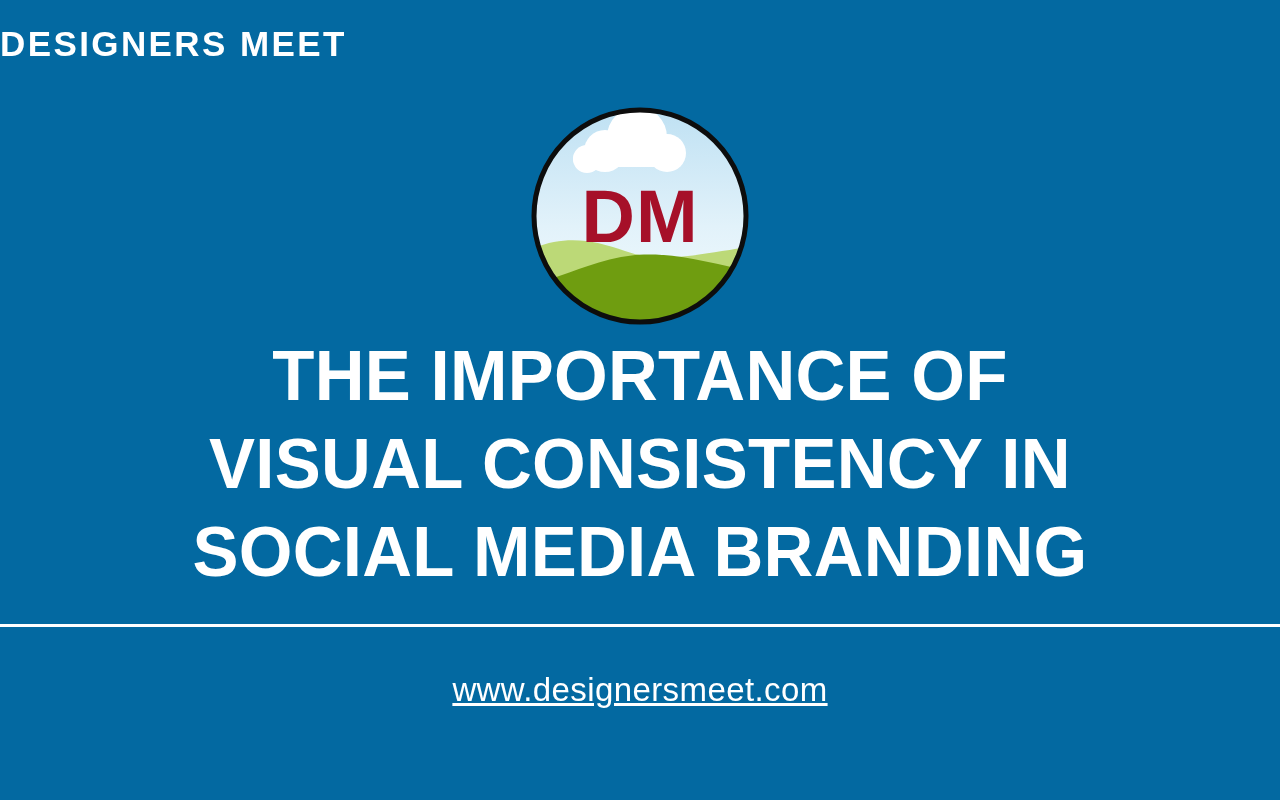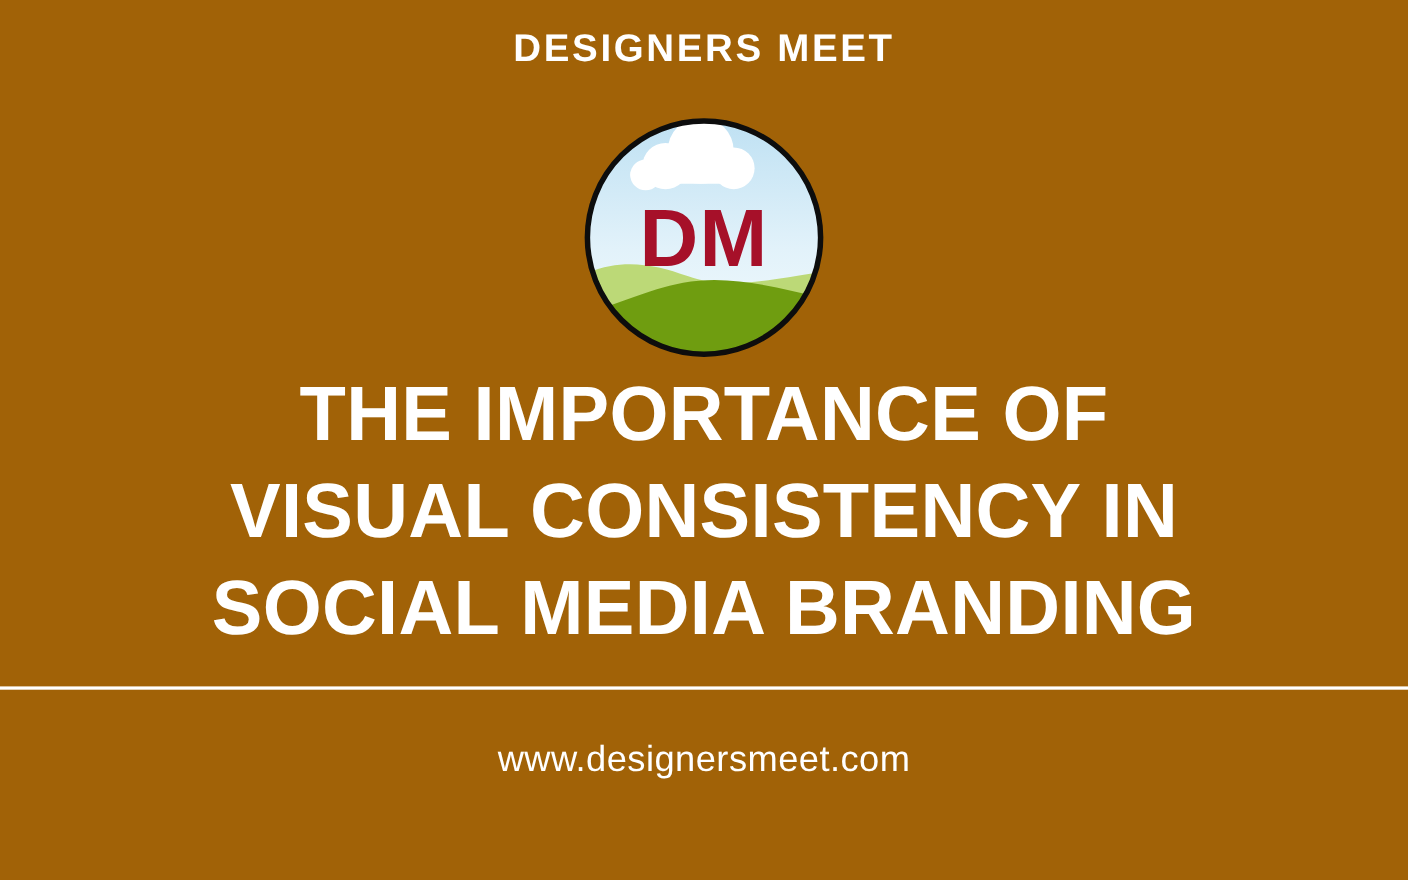--- a/index.html
+++ b/index.html
@@ -13,24 +13,23 @@
 
   body {
     font-family: "Liberation Sans", "DejaVu Sans", sans-serif;
     background: #A61029;
   }
 
   .slide {
     position: relative;
     width: 1280px;
     height: 800px;
-    background: #a16207;
+    background: #0369a1;
     display: flex;
     flex-direction: column;
-    align-items: center;
   }
 
   
   .brand-header {
     margin-top: 26px;
     font-size: 35px;
     font-weight: 700;
     color: #FFFFFF;
     letter-spacing: 2.4px;
     text-transform: uppercase;
@@ -92,20 +91,21 @@
     top: 668px;
     left: 0;
     width: 1280px;
     text-align: center;
     color: #FFFFFF;
     font-size: 33px;
     font-weight: 300;
     letter-spacing: 0.4px;
     line-height: 44px;
     white-space: nowrap;
+    text-decoration: underline;
   }
 </style>
 </head>
 <body>
 
 <div class="slide">
 
   <div class="brand-header">DESIGNERS MEET</div>
 
   <div class="logo-badge">

